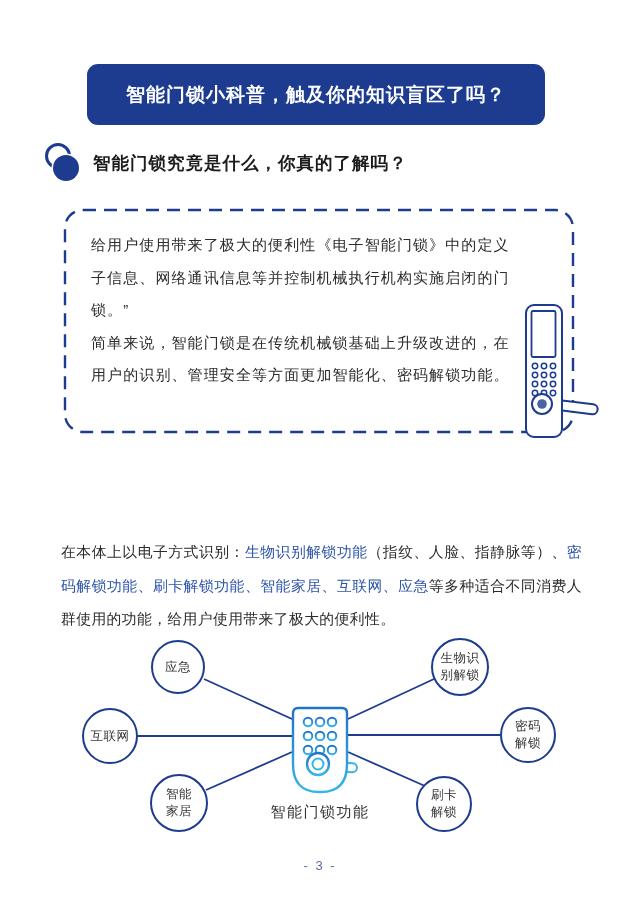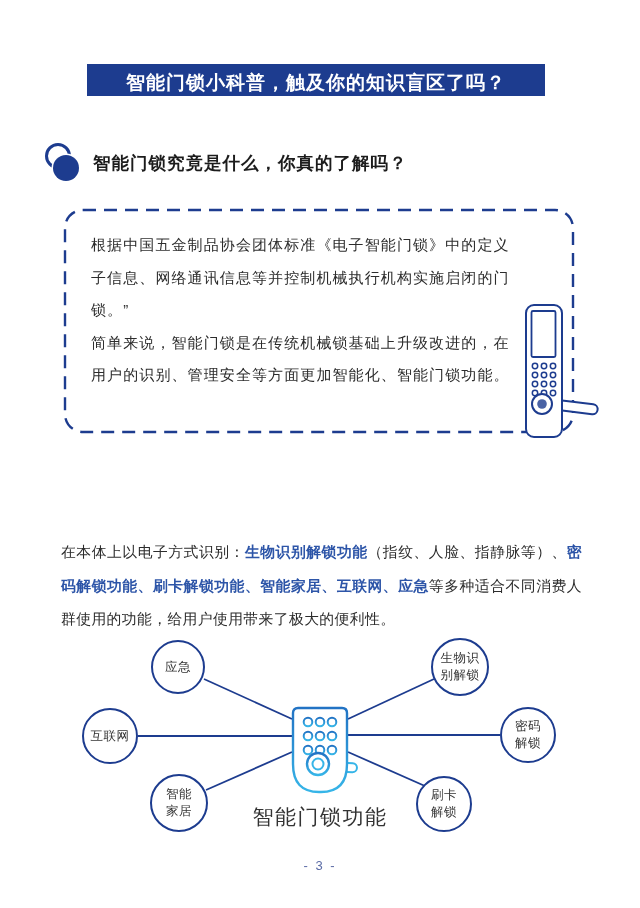--- a/index.html
+++ b/index.html
@@ -10,24 +10,24 @@
     width: 640px;
     height: 908px;
     background: #ffffff;
     overflow: hidden;
   }
 
   
   .banner {
     position: absolute;
     left: 87px; top: 64px;
-    width: 458px; height: 32px;
+    width: 458px; height: 61px;
     background: #1d3c8f;
-    border-radius: 0;
-    display: flex; align-items: flex-end; justify-content: center;
+    border-radius: 11px;
+    display: flex; align-items: center; justify-content: center;
     color: #ffffff;
     font-size: 19px;
     font-weight: 700;
     letter-spacing: 1px;
   }
 
   
   .section-heading {
     position: absolute;
     left: 43px;
@@ -67,21 +67,21 @@
   .func-paragraph {
     position: absolute;
     left: 61px; top: 536px;
     width: 521px;
     font-size: 14.8px;
     line-height: 33.5px;
     color: #2c2c2c;
     letter-spacing: 0.4px;
     text-align: justify;
   }
-  .func-paragraph .b { color: #2d55a8; font-weight: 700; }
+  .func-paragraph .b { color: #2d55a8; font-weight: 400; }
 
   
   .diagram-lines { position: absolute; left: 0; top: 630px; z-index: 1; }
   .node {
     position: absolute;
     border: 2px solid #1d3c8f;
     border-radius: 50%;
     background: #ffffff;
     display: flex; align-items: center; justify-content: center;
     text-align: center;
@@ -99,21 +99,21 @@
   #node-password    { left: 500px; top: 707px; width: 56px; height: 56px; }
   #node-card        { left: 416px; top: 776px; width: 56px; height: 56px; }
 
   .lock-center { position: absolute; left: 285px; top: 700px; z-index: 2; }
 
   .diagram-caption {
     position: absolute;
     left: 0; top: 803px;
     width: 640px;
     text-align: center;
-    font-size: 21px;
+    font-size: 15px;
     font-weight: 500;
     color: #333333;
     letter-spacing: 1.5px;
     z-index: 2;
   }
 
   
   .page-number {
     position: absolute;
     left: 0; top: 858px;
@@ -140,25 +140,25 @@
       <circle cx="23" cy="25" r="13" fill="#1d3c8f"></circle>
     </svg>
     <span class="htext">智能门锁究竟是什么，你真的了解吗？</span>
   </div>
 
   <svg class="dashed-box-svg" width="514" height="228">
     <rect x="2" y="2" width="508" height="222" rx="18" fill="none" stroke="#1d3c8f" stroke-width="2.4" stroke-dasharray="13 8"></rect>
   </svg>
 
   <div class="box-text">
-    <div class="line">根据中国五金制品协会团体标准《电子智能门锁》中的定义</div>
+    <div class="line">给用户使用带来了极大的便利性《电子智能门锁》中的定义</div>
     <div class="line">子信息、网络通讯信息等并控制机械执行机构实施启闭的门</div>
     <div class="line">锁。”</div>
     <div class="line">简单来说，智能门锁是在传统机械锁基础上升级改进的，在</div>
-    <div class="line">用户的识别、管理安全等方面更加智能化、智能门锁功能。</div>
+    <div class="line">用户的识别、管理安全等方面更加智能化、密码解锁功能。</div>
   </div>
 
   <svg class="lock-illustration" width="95" height="150" viewBox="0 0 95 150">
 
     <rect x="27" y="102" width="56" height="10" rx="5" transform="rotate(7 27 107)" fill="#ffffff" stroke="#1d3c8f" stroke-width="2"></rect>
 
     <rect x="11" y="9" width="36" height="132" rx="8" fill="#ffffff" stroke="#1d3c8f" stroke-width="2"></rect>
 
     <rect x="16.5" y="15" width="24" height="46" rx="1.5" fill="none" stroke="#1d3c8f" stroke-width="1.8"></rect>
 

